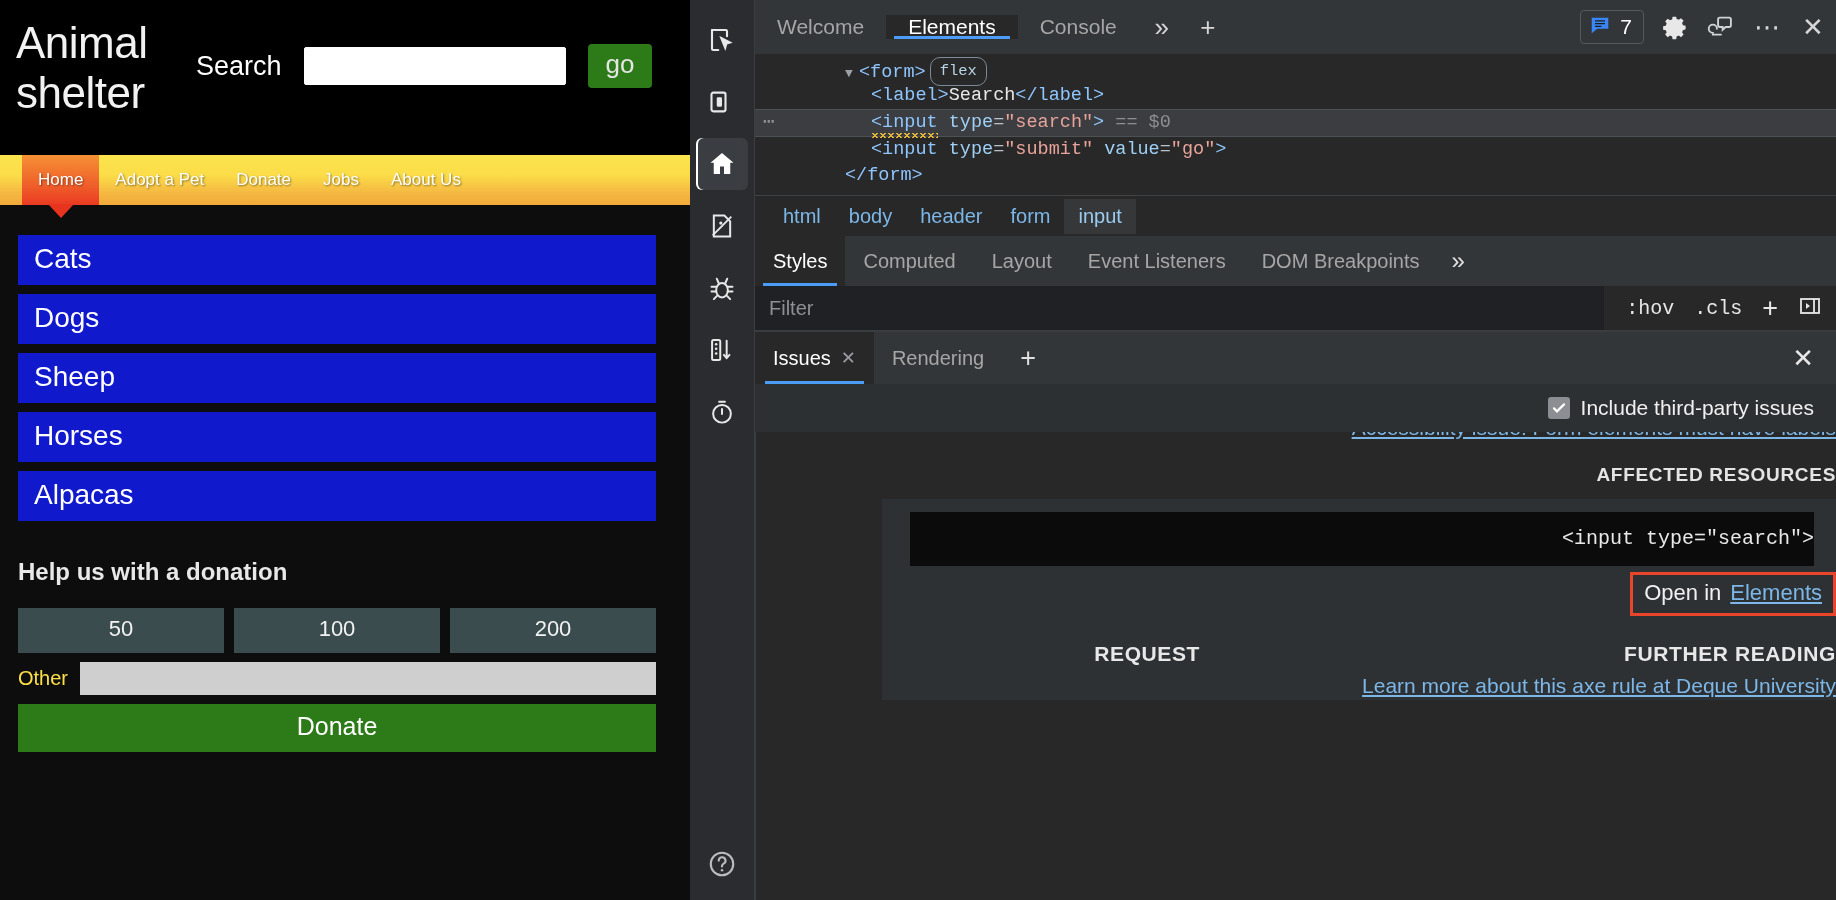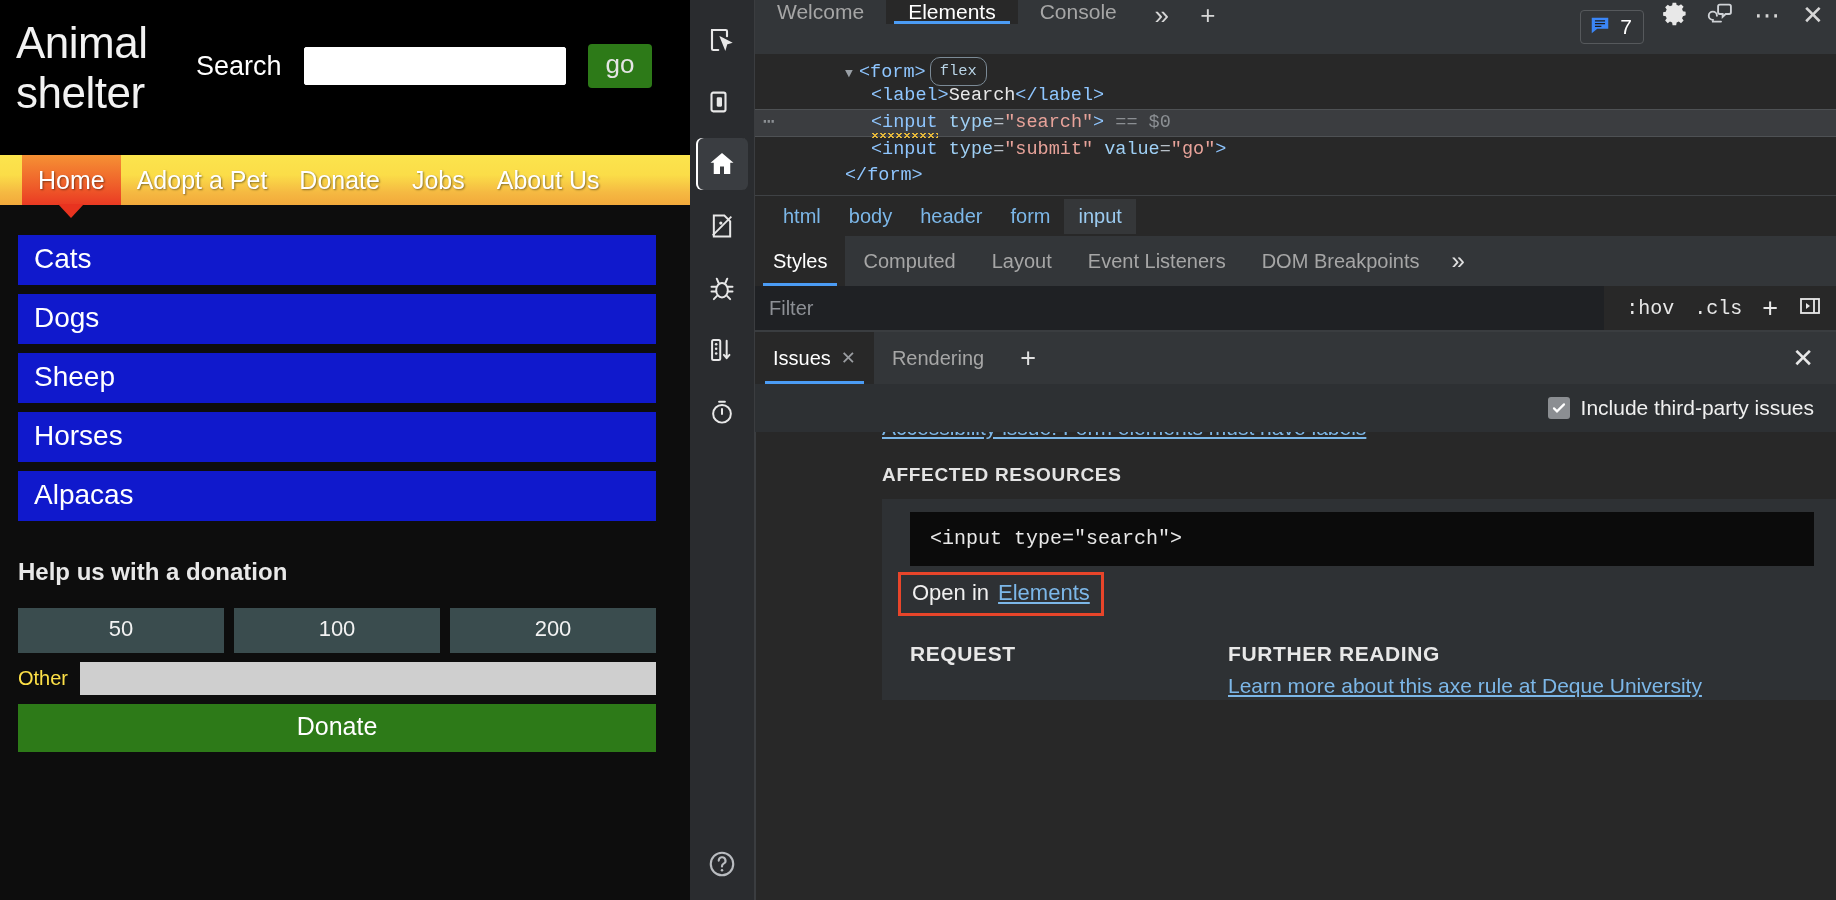--- a/index.html
+++ b/index.html
@@ -86,21 +86,21 @@
     display: flex;
     align-items: stretch;
     padding-left: 22px;
     position: relative;
   }
   .nav-item {
     display: flex;
     align-items: center;
     padding: 0 16px;
     color: #fff;
-    font-size: 25px;
+    font-size: 17px;
     text-shadow: 1px 1px 2px rgba(0,0,0,.45);
     cursor: pointer;
     position: relative;
     white-space: nowrap;
   }
   .nav-item.active {
     background: linear-gradient(180deg, #f59134 0%, #ef5f2a 60%, #ea3a23 100%);
   }
   .nav-item.active::after {
     content: "";
@@ -224,21 +224,21 @@
     display: flex;
     flex-direction: column;
     background: #282828;
     min-width: 0;
   }
 
   .dt-tabbar {
     height: 54px;
     background: #333639;
     display: flex;
-    align-items: flex-start;
+    align-items: center;
     flex: 0 0 54px;
   }
   .dt-tab {
     display: flex;
     align-items: center;
     padding: 0 22px;
     color: #a6a6a6;
     font-size: 21px;
     cursor: pointer;
     position: relative;
@@ -527,20 +527,21 @@
   }
 
   .issue-body {
     flex: 1;
     background: #282828;
     overflow: hidden;
     padding-left: 22px;
     border-left: 1px solid #3a3d40;
     position: relative;
     min-height: 0;
+    text-align: right;
   }
   .issue-inner {
     padding: 0 0 0 104px;
   }
   .truncated-link {
     height: 10px;
     overflow: hidden;
     position: relative;
     margin-left: 0px;
   }

